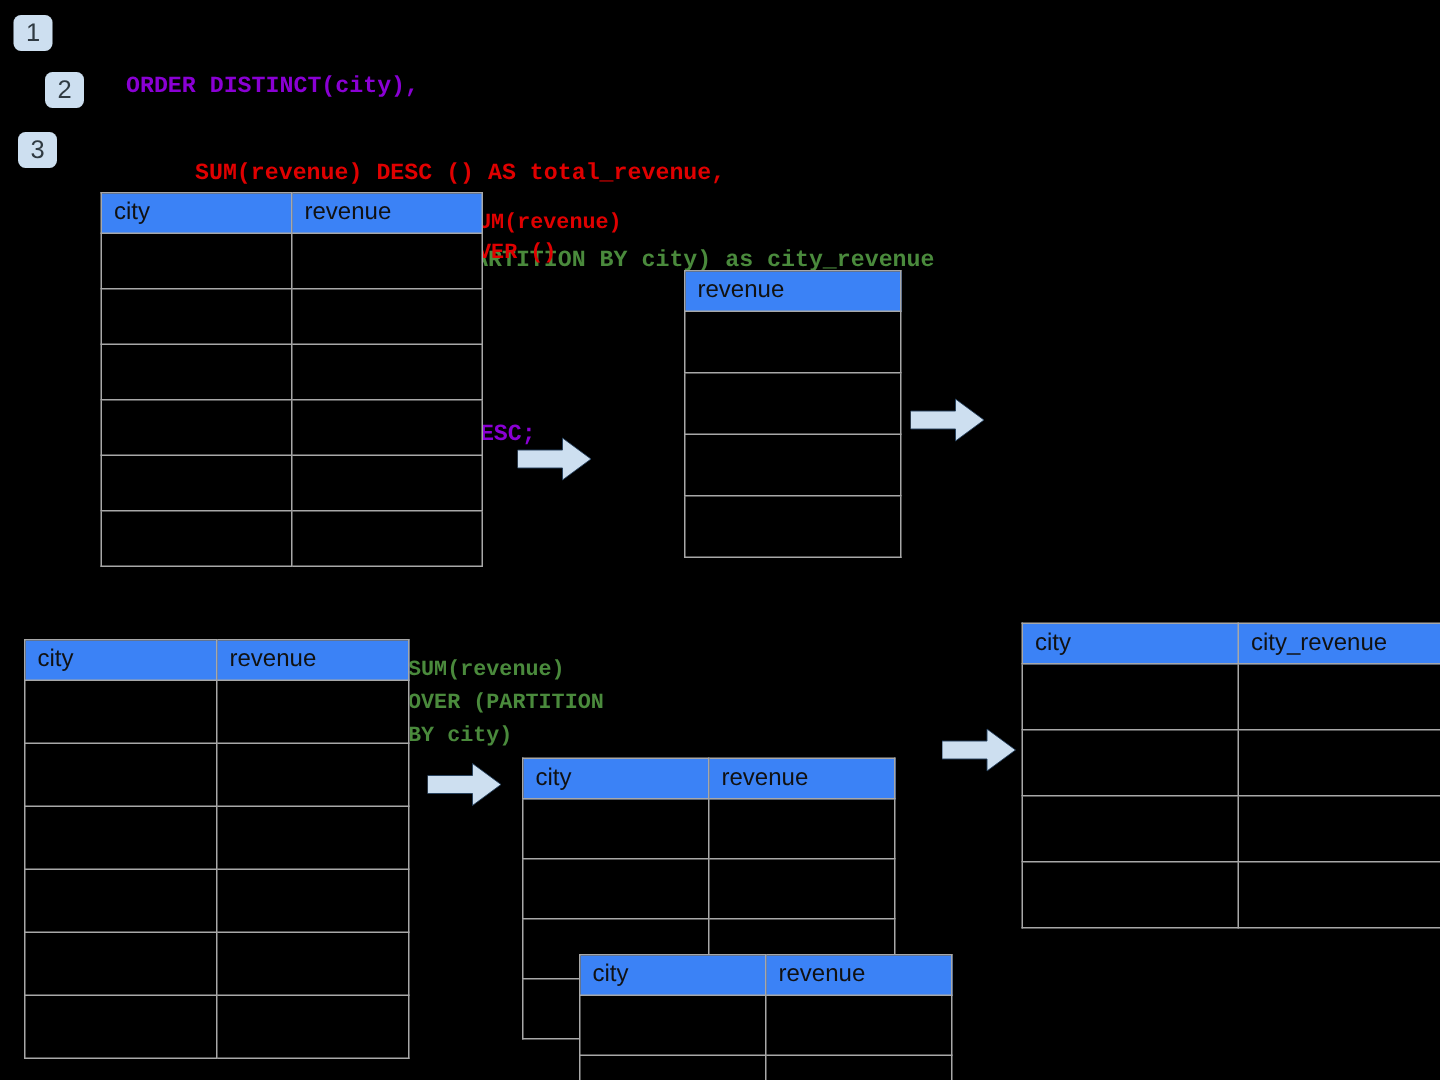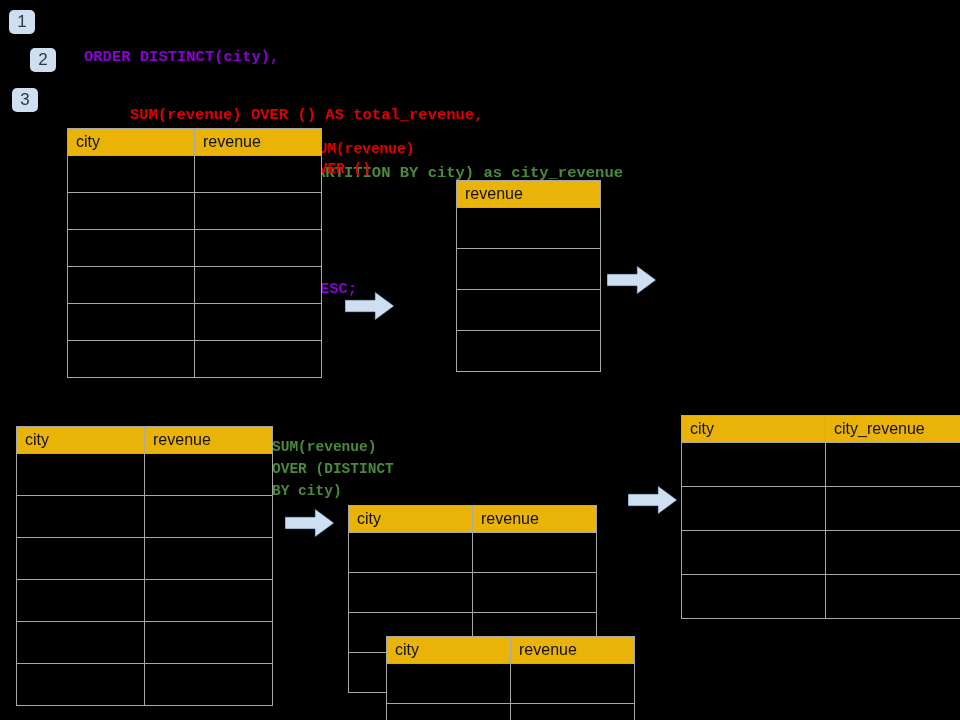--- a/index.html
+++ b/index.html
@@ -68,21 +68,21 @@
     border-collapse: collapse;
     table-layout: fixed;
     background: #000000;
   }
   .tbl td {
     border: 1px solid #a8a8a8;
     background: #000000;
     padding: 0;
   }
   .tbl td.hd {
-    background: #eab308;
+    background: #3b82f6;
     color: #111111;
     font-family: "Liberation Sans", sans-serif;
     font-size: 16px;
     padding: 4px 0 4px 8px;
     vertical-align: middle;
     border-color: #a8a8a8;
   }
 
   
   .arrow {
@@ -95,32 +95,32 @@
 <body>
 
 <div id="stage">
 
   <div class="badge" style="left:9px; top:10px;">1</div>
   <div class="badge" style="left:30px; top:48px;">2</div>
   <div class="badge" style="left:12px; top:88px;">3</div>
 
   <div class="sql" style="left:84px; top:12px;">
     <span class="sql-line c-purple">ORDER DISTINCT(city),</span>
-    <span class="sql-line c-red" style="padding-left:46px;">SUM(revenue) OVER () AS total_revenue,</span>
+    <span class="sql-line c-red" style="padding-left:46px;">SUM(revenue) DESC () AS total_revenue,</span>
     <span class="sql-line c-green" style="padding-left:46px;">SUM(revenue) OVER (PARTITION BY city) as city_revenue</span>
     <span class="sql-line c-purple" style="padding-left:22px;">FROM rides</span>
     <span class="sql-line c-purple" style="padding-left:22px;">ORDER by city_revenue DESC;</span>
   </div>
 
 
   <div class="anno anno-red" style="left:310px; top:139px;">SUM(revenue)
 OVER ()</div>
 
   <div class="anno anno-green" style="left:272px; top:436px;">SUM(revenue)
-OVER (DISTINCT
+OVER (PARTITION
 BY city)</div>
 
   <table class="tbl" style="left:67px; top:128px; width:236px;">
     <tbody>
         <tr>
       <td class="hd" style="width:118px;">city</td>
       <td class="hd" style="width:118px;">revenue</td>
     </tr>
     <tr>
           <td style="height:36px;"></td>

